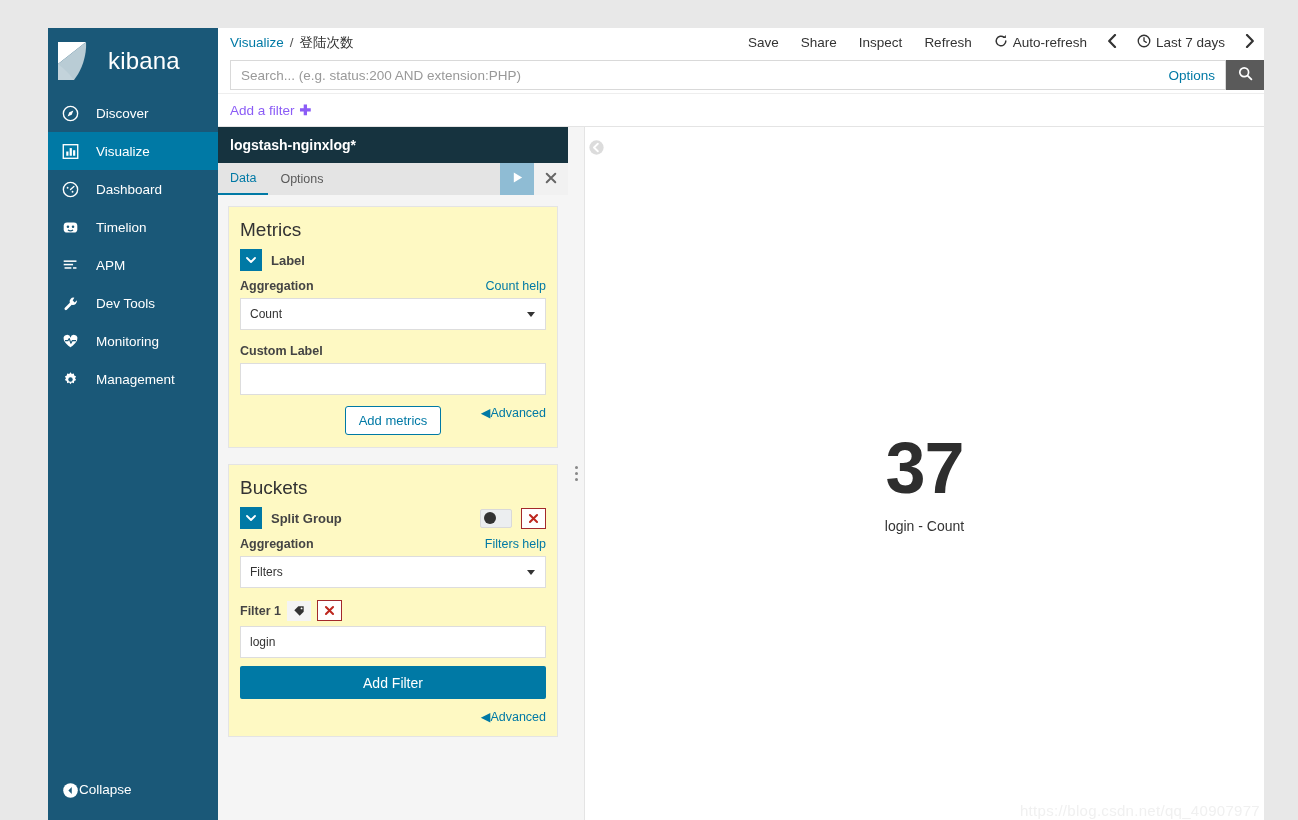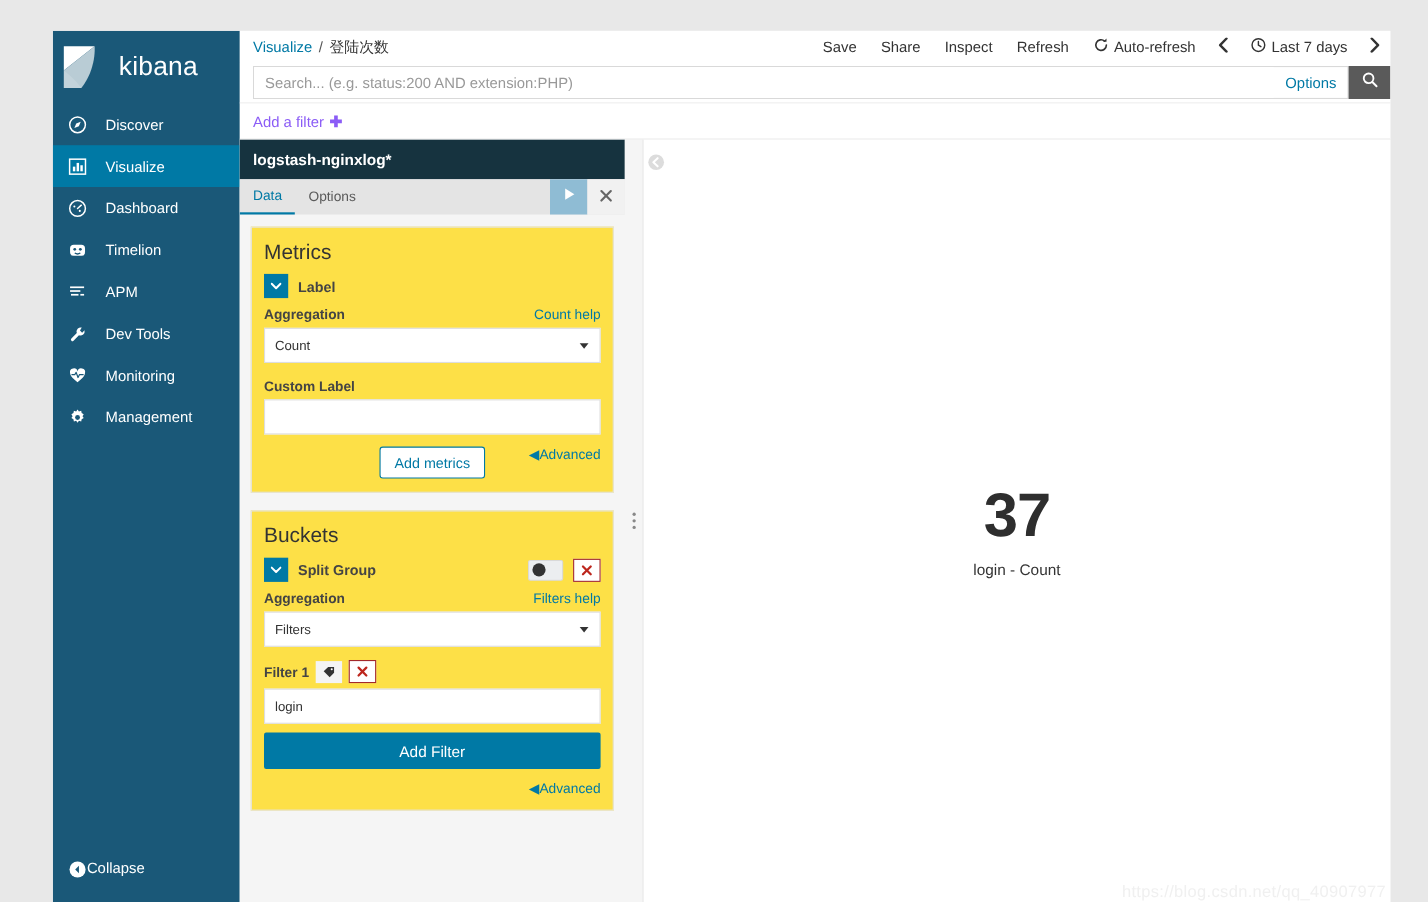--- a/index.html
+++ b/index.html
@@ -206,21 +206,21 @@
     background: #f1f1f1;
     display: flex; align-items: center; justify-content: center;
     cursor: pointer;
     color: #666;
     font-size: 13px;
     flex: 0 0 34px;
   }
   .editorscroll { flex: 1 1 auto; overflow: hidden; padding: 11px 10px 0 10px; }
 
   .card {
-    background: #fde047;
+    background: #fef9c3;
     border: 1px solid #e4e4e4;
     padding: 12px 11px 12px 11px;
     margin-bottom: 16px;
   }
   .card h2 {
     margin: 0 0 8px 0;
     font-size: 19px;
     font-weight: 400;
     color: #333;
   }
@@ -342,21 +342,21 @@
     cursor: pointer;
     opacity: .85;
   }
   .viscenter {
     position: absolute;
     left: 0; right: 0; top: 0; bottom: 0;
     display: flex; flex-direction: column;
     align-items: center; justify-content: center;
   }
   .metric-value {
-    font-size: 56px;
+    font-size: 72px;
     font-weight: bold;
     color: #2e2e2e;
     line-height: 0.98;
     letter-spacing: -1px;
     font-family: "Liberation Sans", sans-serif;
     margin-top: 20px;
   }
   .metric-label {
     font-size: 14px;
     color: #333;

